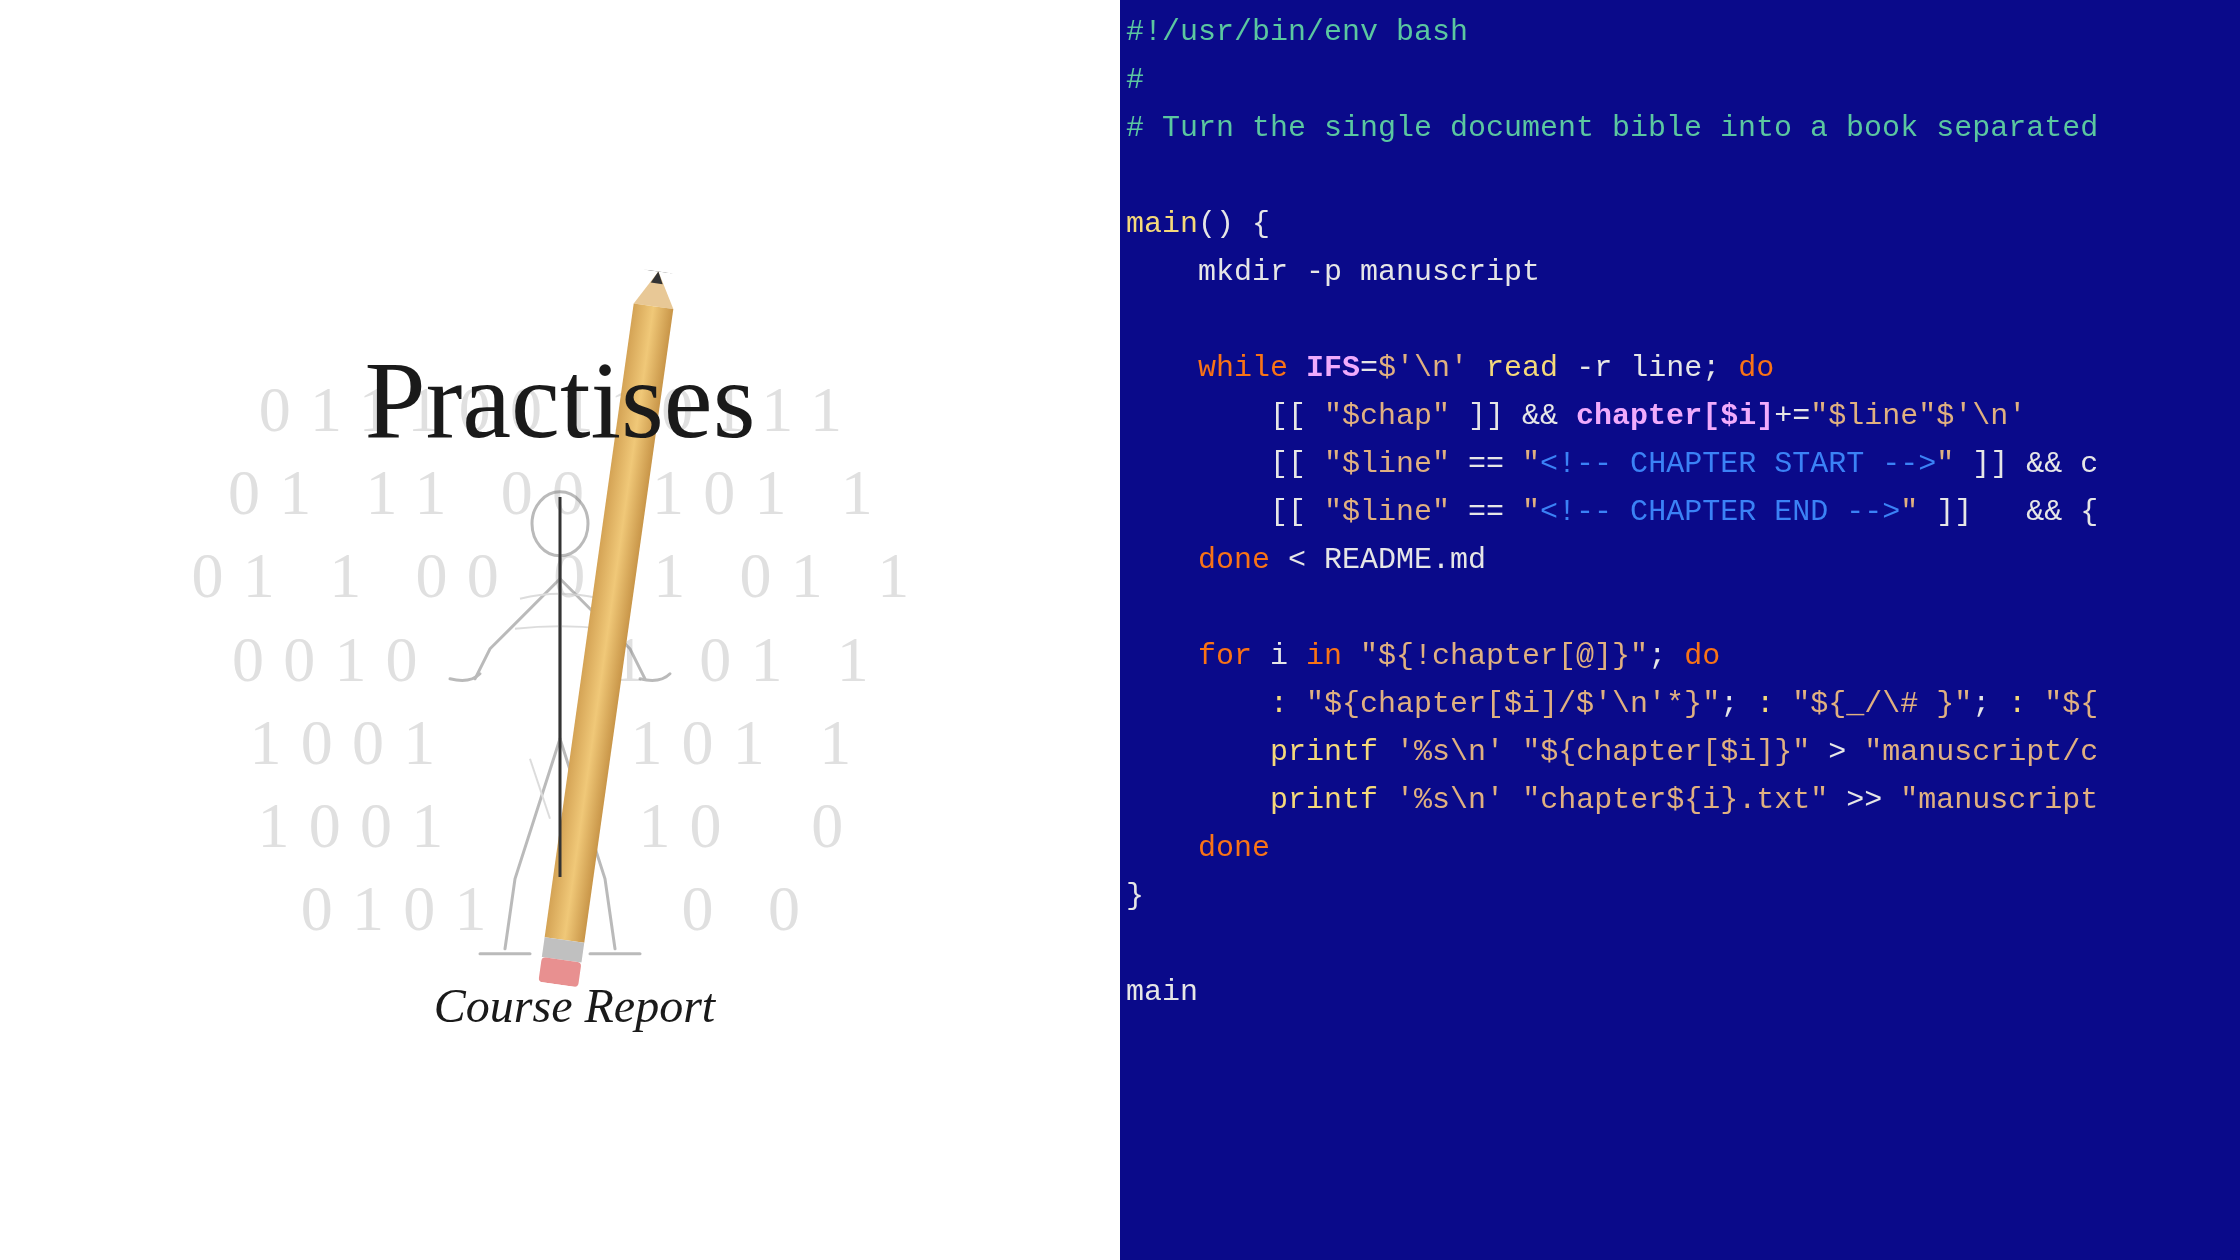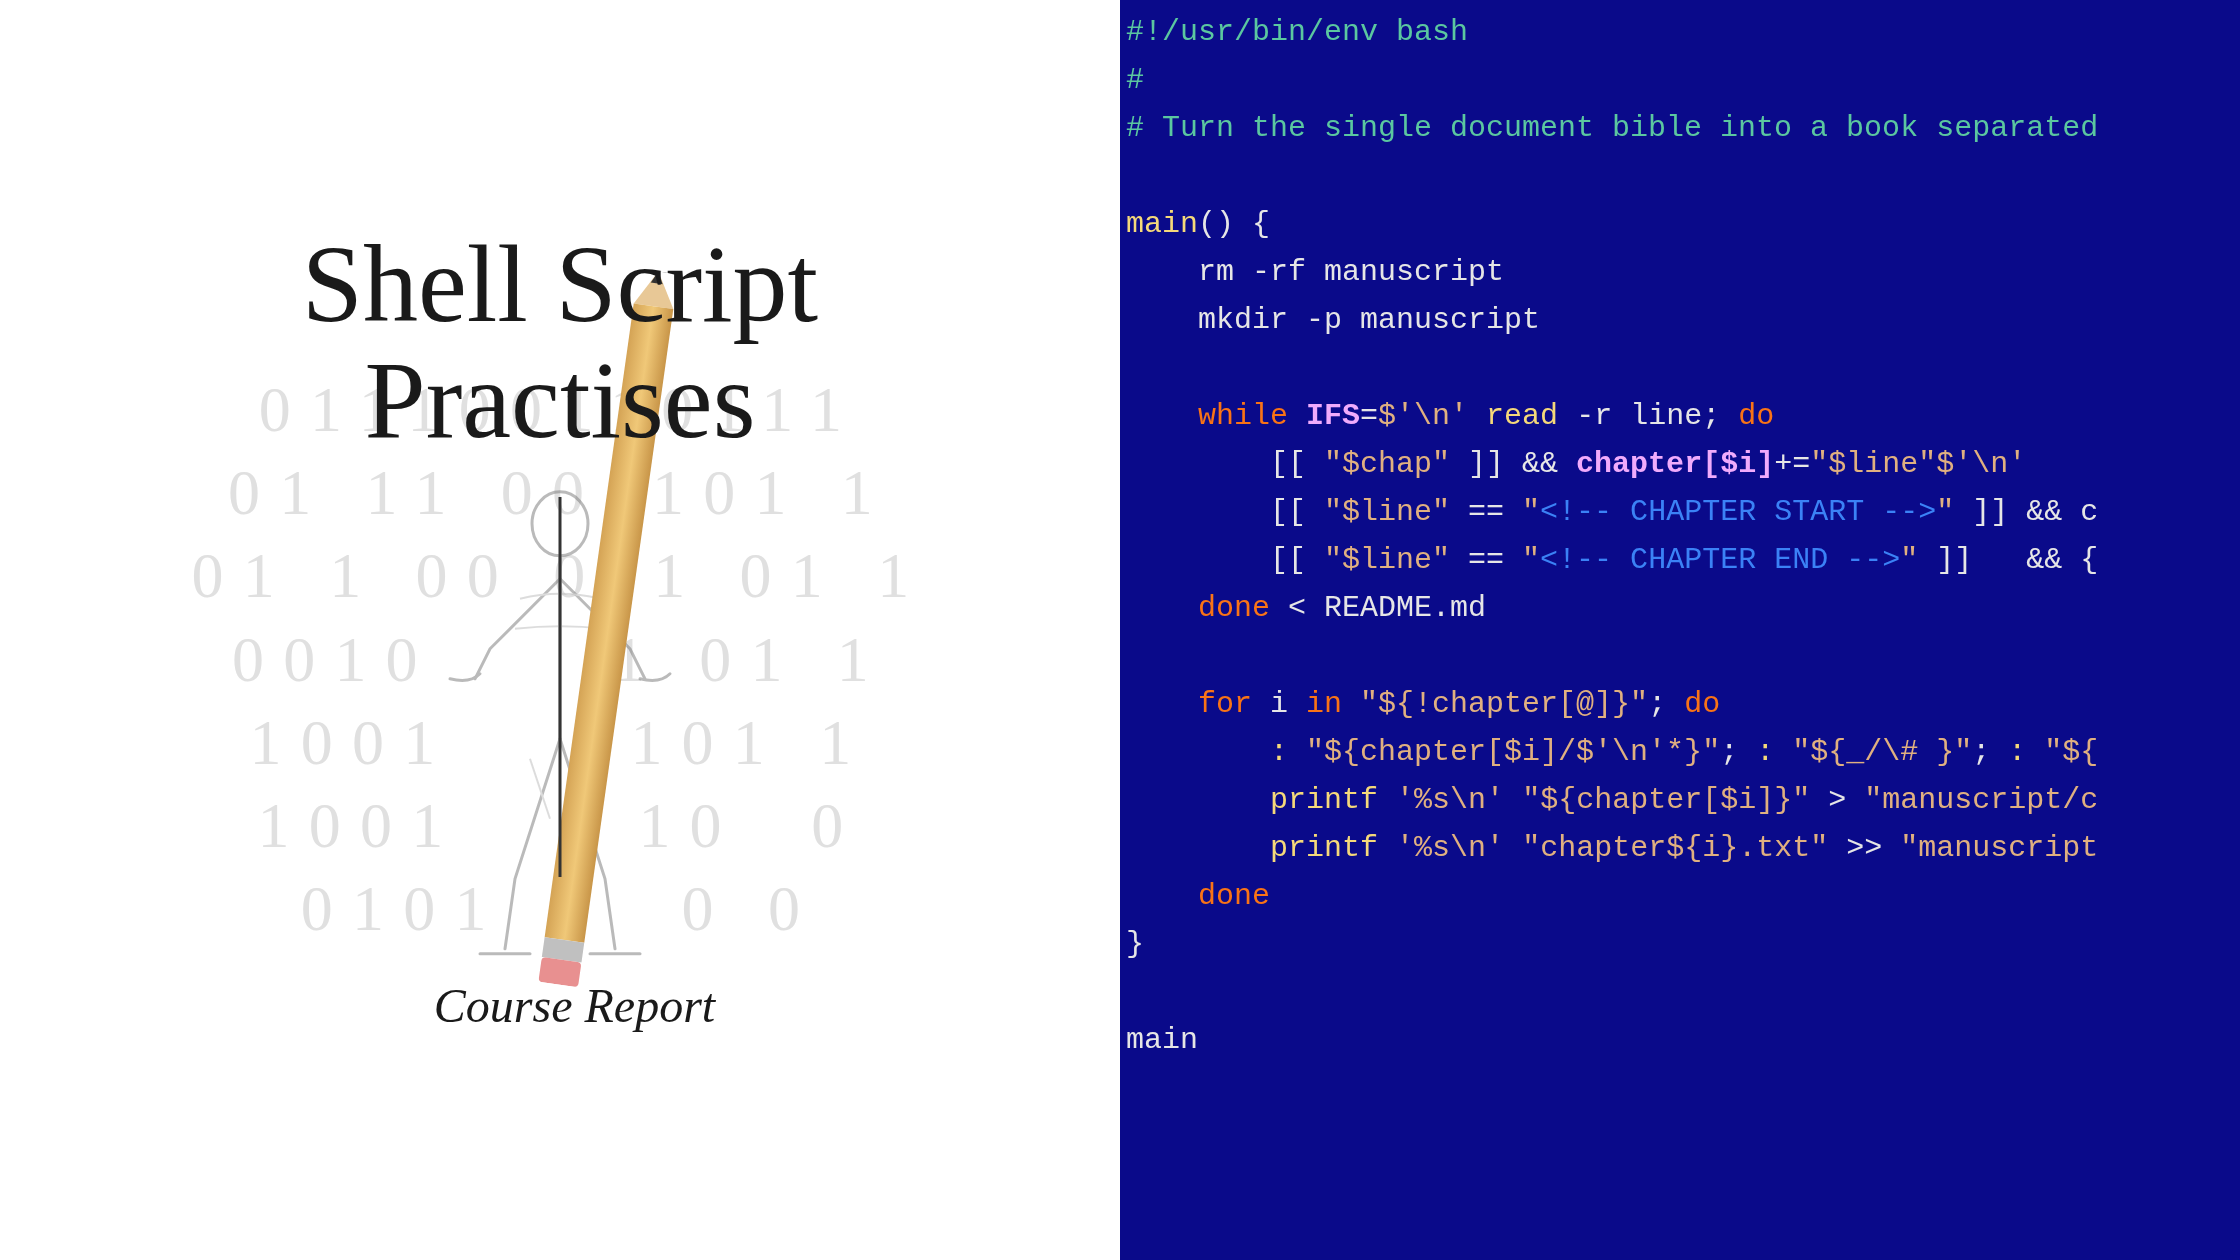--- a/index.html
+++ b/index.html
@@ -78,36 +78,35 @@
           <polygon points="24,12 36,12 30,0" fill="#333"></polygon>
           <rect x="10" y="35" width="40" height="640" fill="url(#pg)"></rect>
           <rect x="10" y="675" width="40" height="20" fill="#c0c0c0"></rect>
           <rect x="10" y="695" width="40" height="25" rx="4" fill="#e89090"></rect>
         </svg>
       </div>
 
       <div class="vline"></div>
 
       <h1 class="title">
-        <span>Shell Script</span><br>
+        <br>
         <span>Practises</span>
       </h1>
 
       <div class="subtitle">Course Report</div>
 
     </div>
   </div>
 
   <div class="right-panel" id="code-panel">
       <div class="code-line"><span class="c-comment">#!/usr/bin/env bash</span></div>
       <div class="code-line"><span class="c-comment">#</span></div>
       <div class="code-line"><span class="c-comment"># Turn the single document bible into a book separated</span></div>
       <div class="code-line">&nbsp;</div>
       <div class="code-line"><span class="c-func">main</span><span class="c-punct">() {</span></div>
-      <div class="code-line">    <span class="c-punct">rm -rf manuscript</span></div>
       <div class="code-line">    <span class="c-punct">mkdir -p manuscript</span></div>
       <div class="code-line">&nbsp;</div>
       <div class="code-line">    <span class="c-keyword">while</span><span class="c-punct"> </span><span class="c-var">IFS</span><span class="c-punct">=</span><span class="c-string">$'\n'</span><span class="c-punct"> </span><span class="c-func">read</span><span class="c-punct"> -r line; </span><span class="c-keyword">do</span></div>
       <div class="code-line">        <span class="c-punct">[[ </span><span class="c-string">"$chap"</span><span class="c-punct"> ]] &amp;&amp; </span><span class="c-var">chapter[$i]</span><span class="c-punct">+=</span><span class="c-string">"$line"</span><span class="c-string">$'\n'</span></div>
       <div class="code-line">        <span class="c-punct">[[ </span><span class="c-string">"$line"</span><span class="c-punct"> == </span><span class="c-string">"</span><span class="c-tag">&lt;!-- CHAPTER START --&gt;</span><span class="c-string">"</span><span class="c-punct"> ]] &amp;&amp; c</span></div>
       <div class="code-line">        <span class="c-punct">[[ </span><span class="c-string">"$line"</span><span class="c-punct"> == </span><span class="c-string">"</span><span class="c-tag">&lt;!-- CHAPTER END --&gt;</span><span class="c-string">"</span><span class="c-punct"> ]]   &amp;&amp; </span><span class="c-bracket">{</span></div>
       <div class="code-line">    <span class="c-keyword">done</span><span class="c-punct"> &lt; README.md</span></div>
       <div class="code-line">&nbsp;</div>
       <div class="code-line">    <span class="c-keyword">for</span><span class="c-punct"> i </span><span class="c-keyword">in</span><span class="c-punct"> </span><span class="c-string">"${!chapter[@]}"</span><span class="c-punct">; </span><span class="c-keyword">do</span></div>
       <div class="code-line">        <span class="c-func">:</span><span class="c-punct"> </span><span class="c-string">"${chapter[$i]/$'\n'*}"</span><span class="c-punct">; </span><span class="c-func">:</span><span class="c-punct"> </span><span class="c-string">"${_/\# }"</span><span class="c-punct">; </span><span class="c-func">:</span><span class="c-punct"> </span><span class="c-string">"${</span></div>

